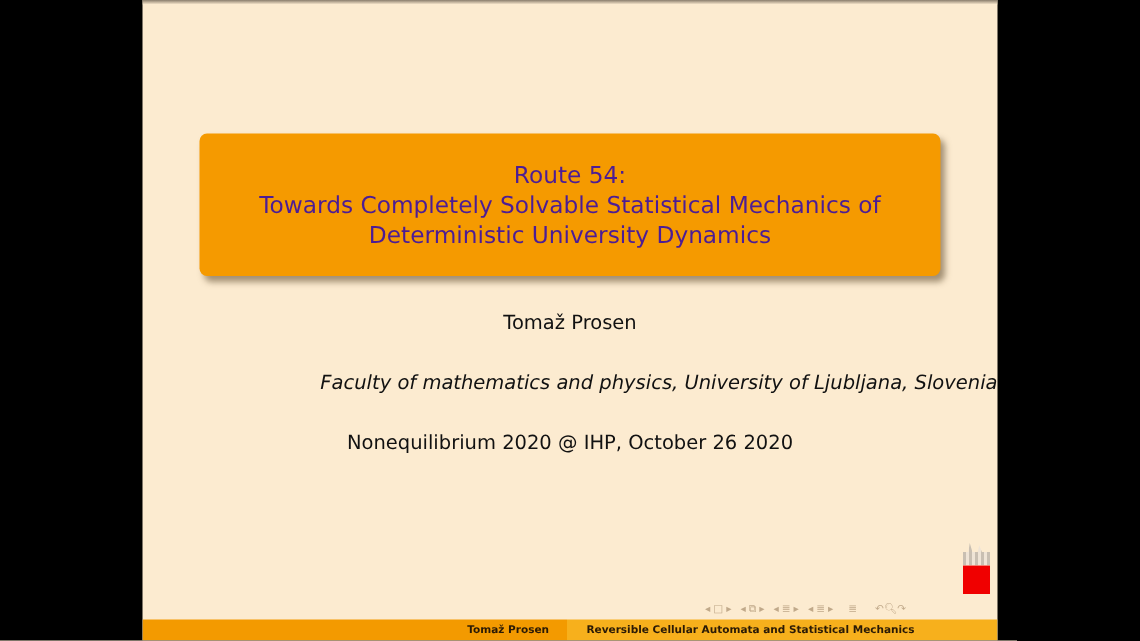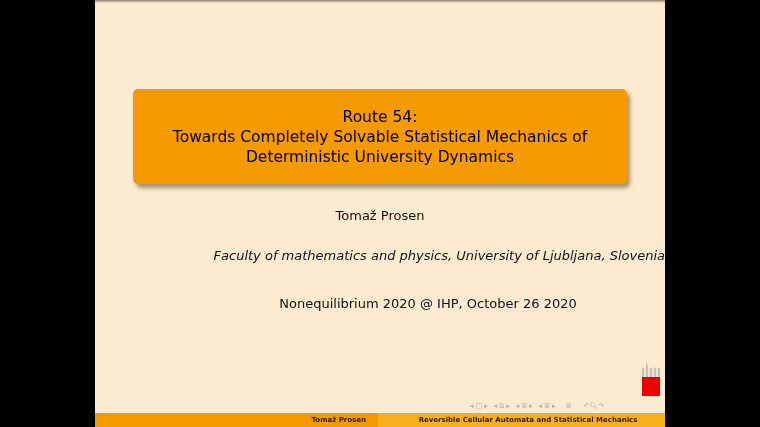--- a/index.html
+++ b/index.html
@@ -11,34 +11,34 @@
       position: absolute; left: 95px; top: 0; width: 570px; height: 427px;
       background: #fcebd0; overflow: hidden;
     }
     .topshade { position:absolute; left:0; top:0; width:100%; height:3px;
       background: linear-gradient(#8a7d6c, #fcebd0); }
     .titlebox {
       position: absolute; left: 38px; top: 89px; width: 494px; height: 95px;
       background: #f59a00; border-radius: 5px;
       box-shadow: 3px 4px 4px rgba(90,70,40,0.55);
       display: flex; flex-direction: column; align-items: center; justify-content: center;
-      color: #000000; font-size: 15.5px; line-height: 20px; text-align: center;
+      color: #4c1d95; font-size: 15.5px; line-height: 20px; text-align: center;
     }
     .line { position:absolute; left:0; width:100%; text-align:center; color:#111; font-size:13px; }
     .author { top: 208px; }
     .affil { top: 248px; font-style: italic; font-family: "DejaVu Sans", sans-serif; text-align: right; }
-    .event { top: 296px; padding-left: 48px; }
+    .event { top: 288px; }
     .logo { position:absolute; left: 547px; top: 362px; width: 18px; height: 34px; }
     .logo .bldg { height: 15px; background: repeating-linear-gradient(90deg,#c9bfb2 0 2px,#efe4d6 2px 4px); clip-path: polygon(0 40%,20% 40%,25% 0,35% 40%,55% 40%,60% 10%,70% 40%,100% 40%,100% 100%,0 100%); }
     .logo .red { height: 19px; background: #f00000; }
     .nav { position:absolute; left: 375px; top: 400px; height: 12px; display:flex; gap: 0; font-size: 7px; color:#c0a98a; align-items:center; }
     .nav span { display:inline-block; }
     .footer { position:absolute; left:0; top: 413px; width:100%; height: 14px; display:flex; font-size: 7px; font-weight: bold; color:#2a1a06; }
     .fleft { width: 283px; background: #f39a00; text-align:right; padding-right: 12px; box-sizing:border-box; line-height:14px; }
-    .fright { flex:1; background: #f7b01c; padding-left: 13px; line-height:14px;text-align:center; }
+    .fright { flex:1; background: #f7b01c; padding-left: 13px; line-height:14px; }
   </style>
 </head>
 <body>
 
 <div class="slide">
   <div class="topshade"></div>
 
   <div class="titlebox">
     <div>Route 54:</div>
     <div>Towards Completely Solvable Statistical Mechanics of</div>

